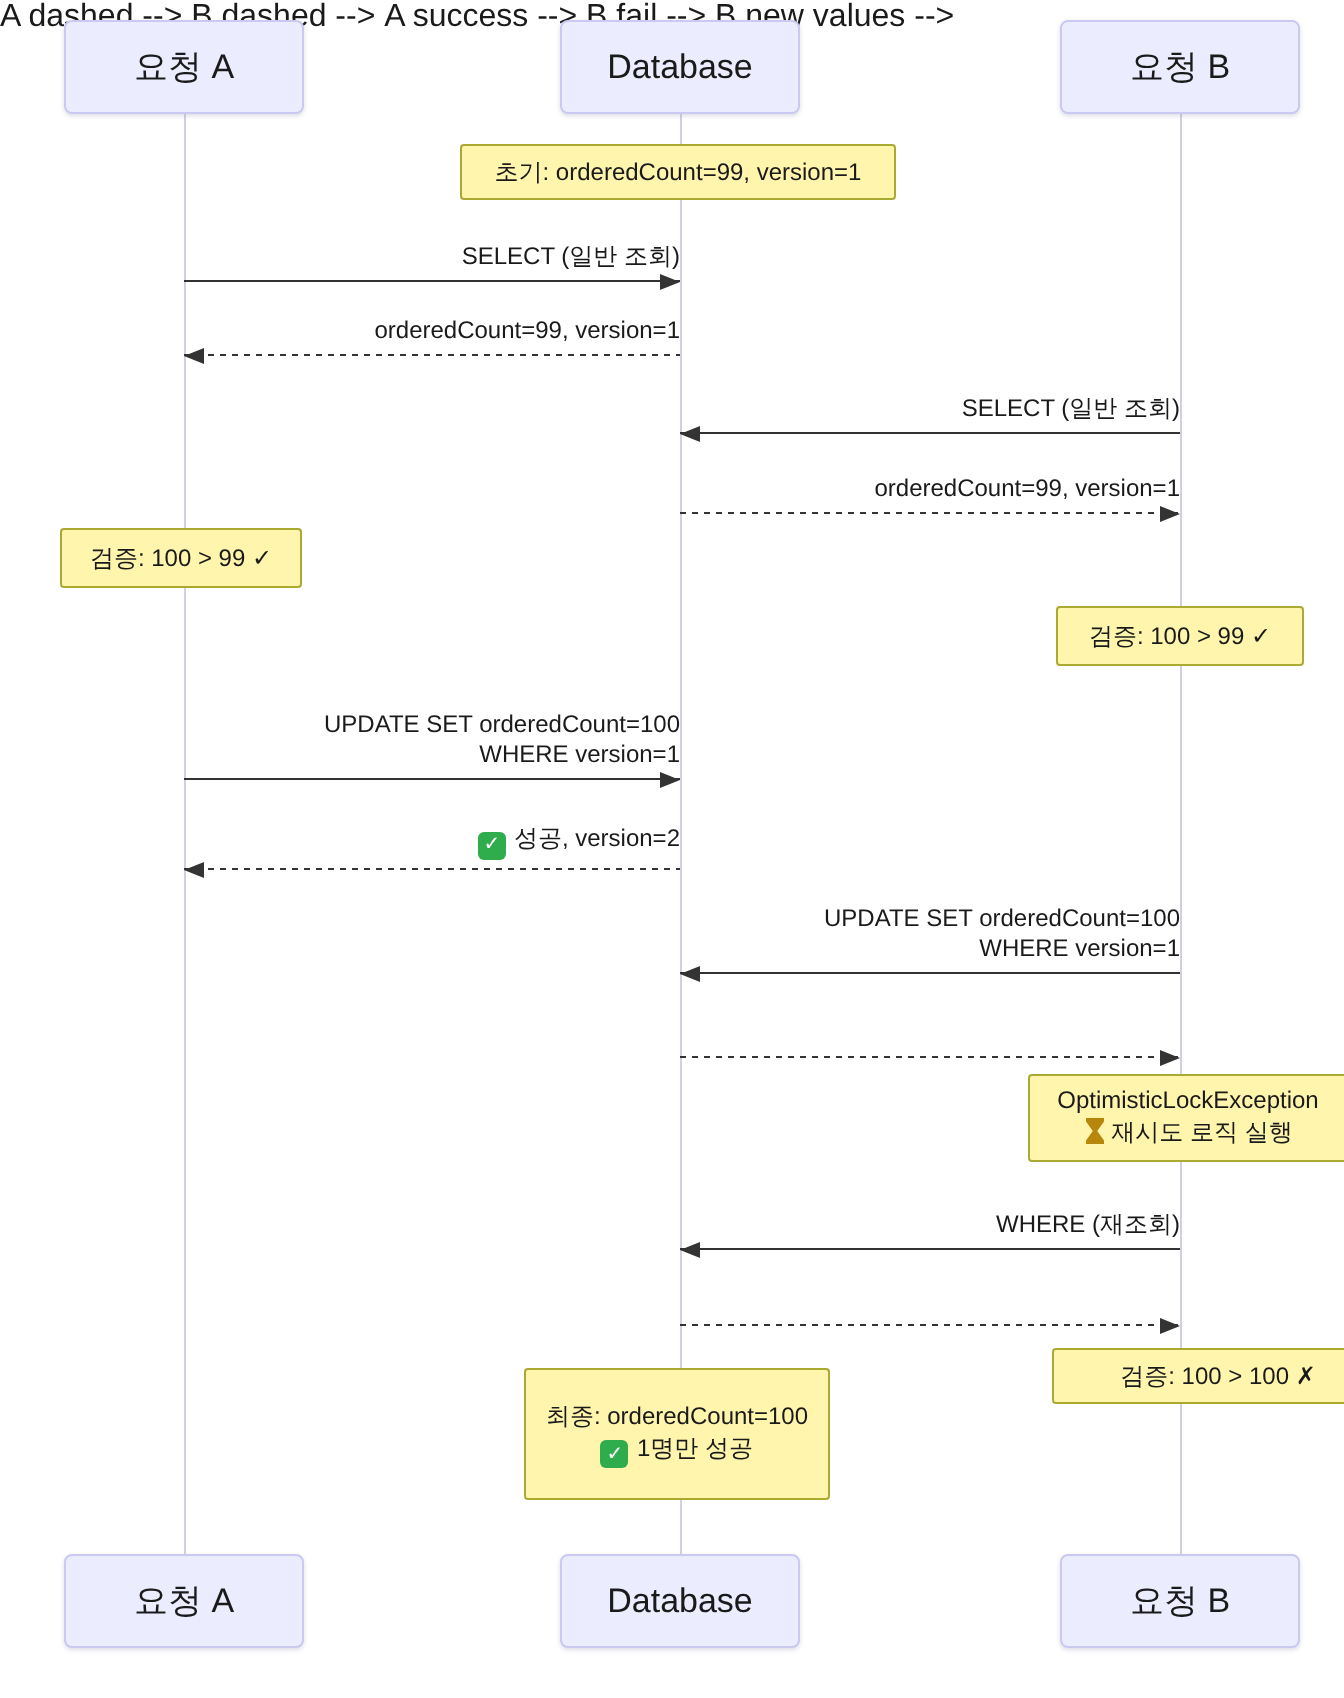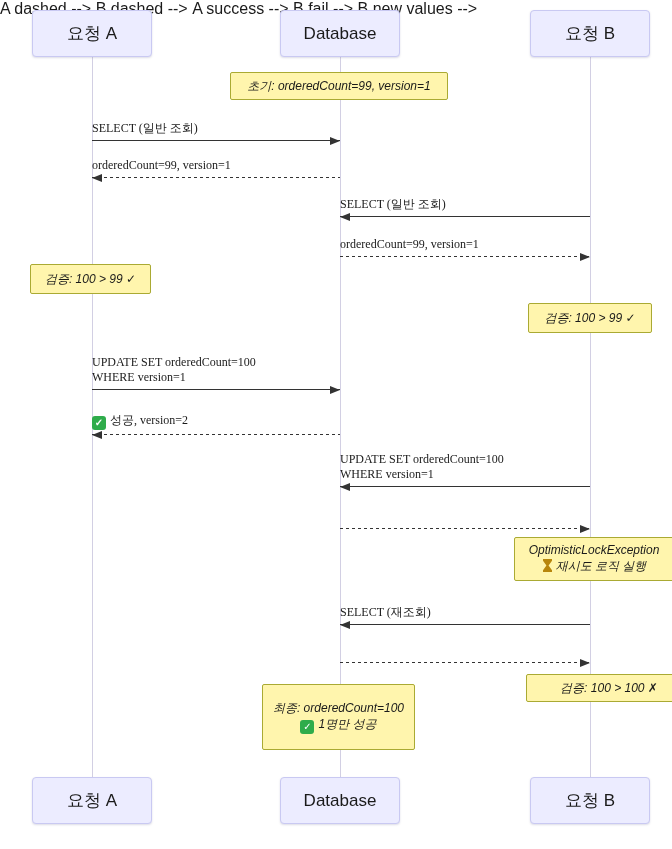--- a/index.html
+++ b/index.html
@@ -41,31 +41,29 @@
     border-radius: 2px;
     box-sizing: border-box;
     display: flex;
     flex-direction: column;
     align-items: center;
     justify-content: center;
     text-align: center;
     font-size: 12px;
     line-height: 1.35;
     padding: 2px 6px;
-    font-style: italic;
   }
   .msg { position: absolute; }
   .msg .lbl {
     position: absolute;
     left: 0; right: 0; bottom: 5px;
-    text-align: left;
+    text-align: right;
     font-size: 12px;
     line-height: 1.25;
     white-space: nowrap;
-    font-family: Liberation Serif, serif;
   }
   .msg .ln {
     position: absolute;
     left: 0; right: 0; bottom: 0;
     height: 0;
   }
   .msg .ln.solid { border-top: 1.5px solid var(--message_line, #333); }
   .msg .ln.dashed {
     height: 1.5px;
     background: repeating-linear-gradient(90deg, var(--message_line, #333) 0 3px, transparent 3px 6px);
@@ -217,21 +215,21 @@
     <span class="nowrap">OptimisticLockException</span>
     <span class="nowrap">
       <span class="emoji-hourglass"><svg width="11" height="13" viewBox="0 0 11 13">
             <path d="M1 0h9v1.8L6.6 6.5 10 11.2V13H1v-1.8L4.4 6.5 1 1.8z" fill="#b8860b"></path>
           </svg></span><span>재시도 로직 실행</span>
     </span>
   </div>
 
   
   <div class="msg" style="left:340px; top:601px; width:250px; height:24px">
-    <div class="lbl">SELECT (재조회)</div>
+    <div class="lbl">WHERE (재조회)</div>
     <div class="ln solid"></div>
     <i class="ah left"></i>
   </div>
 
    B new values --&gt;
   <div class="msg" style="left:340px; top:639px; width:250px; height:24px">
     <div class="ln dashed"></div>
     <i class="ah right"></i>
   </div>
 

